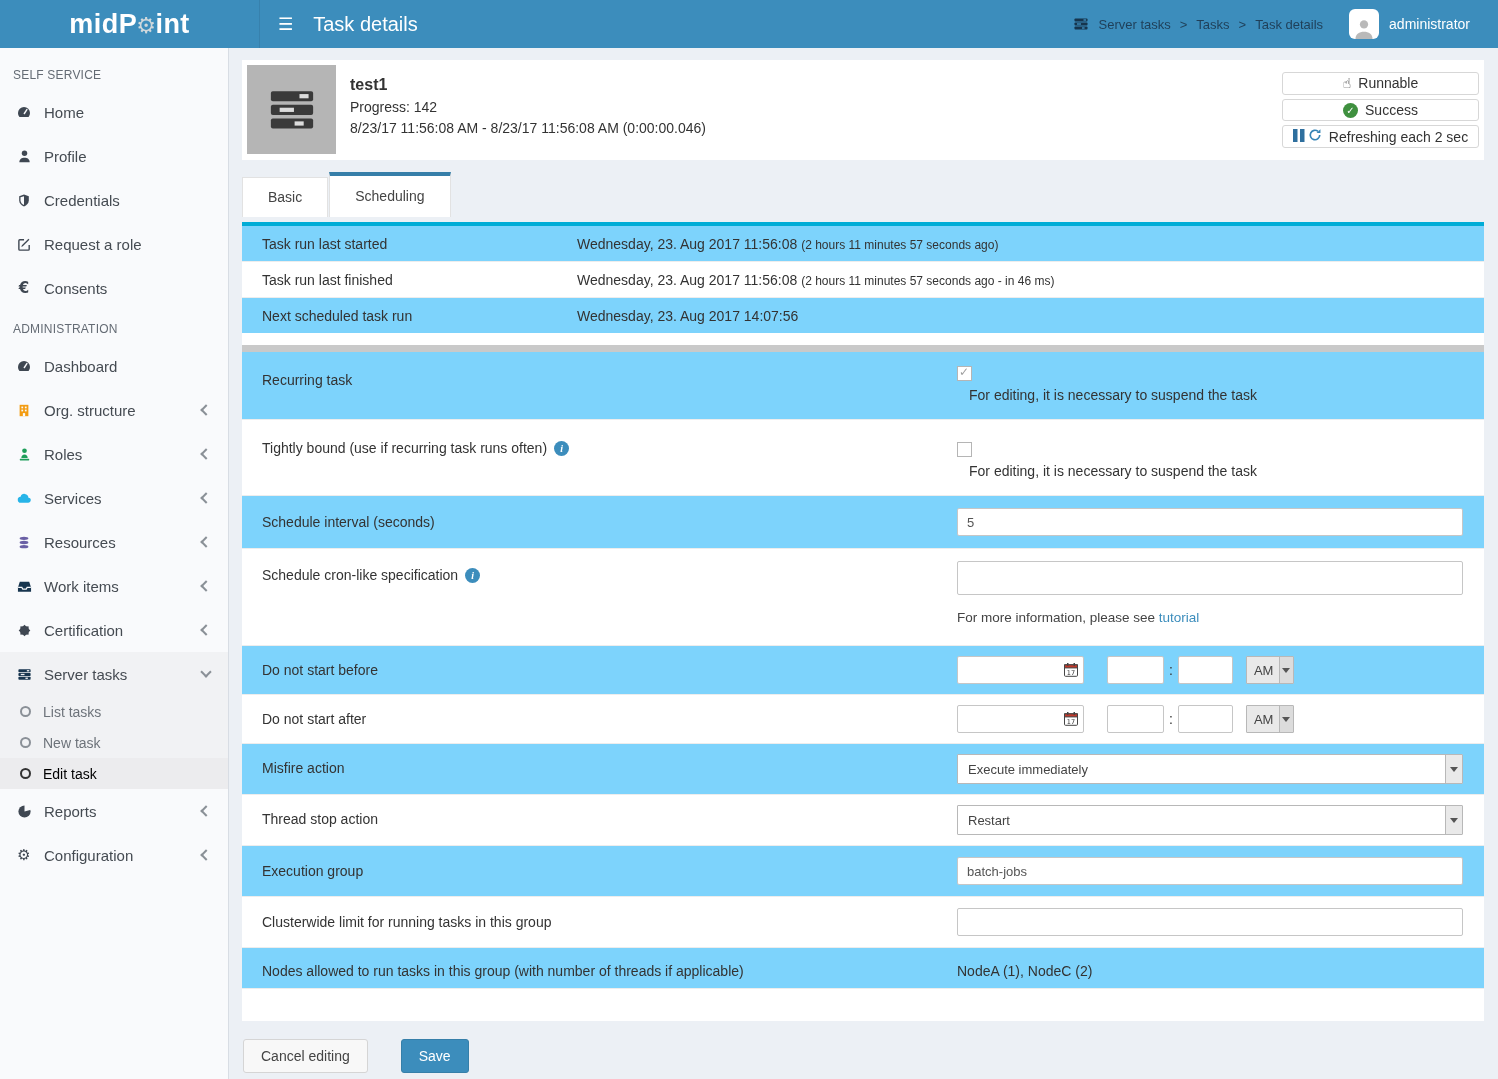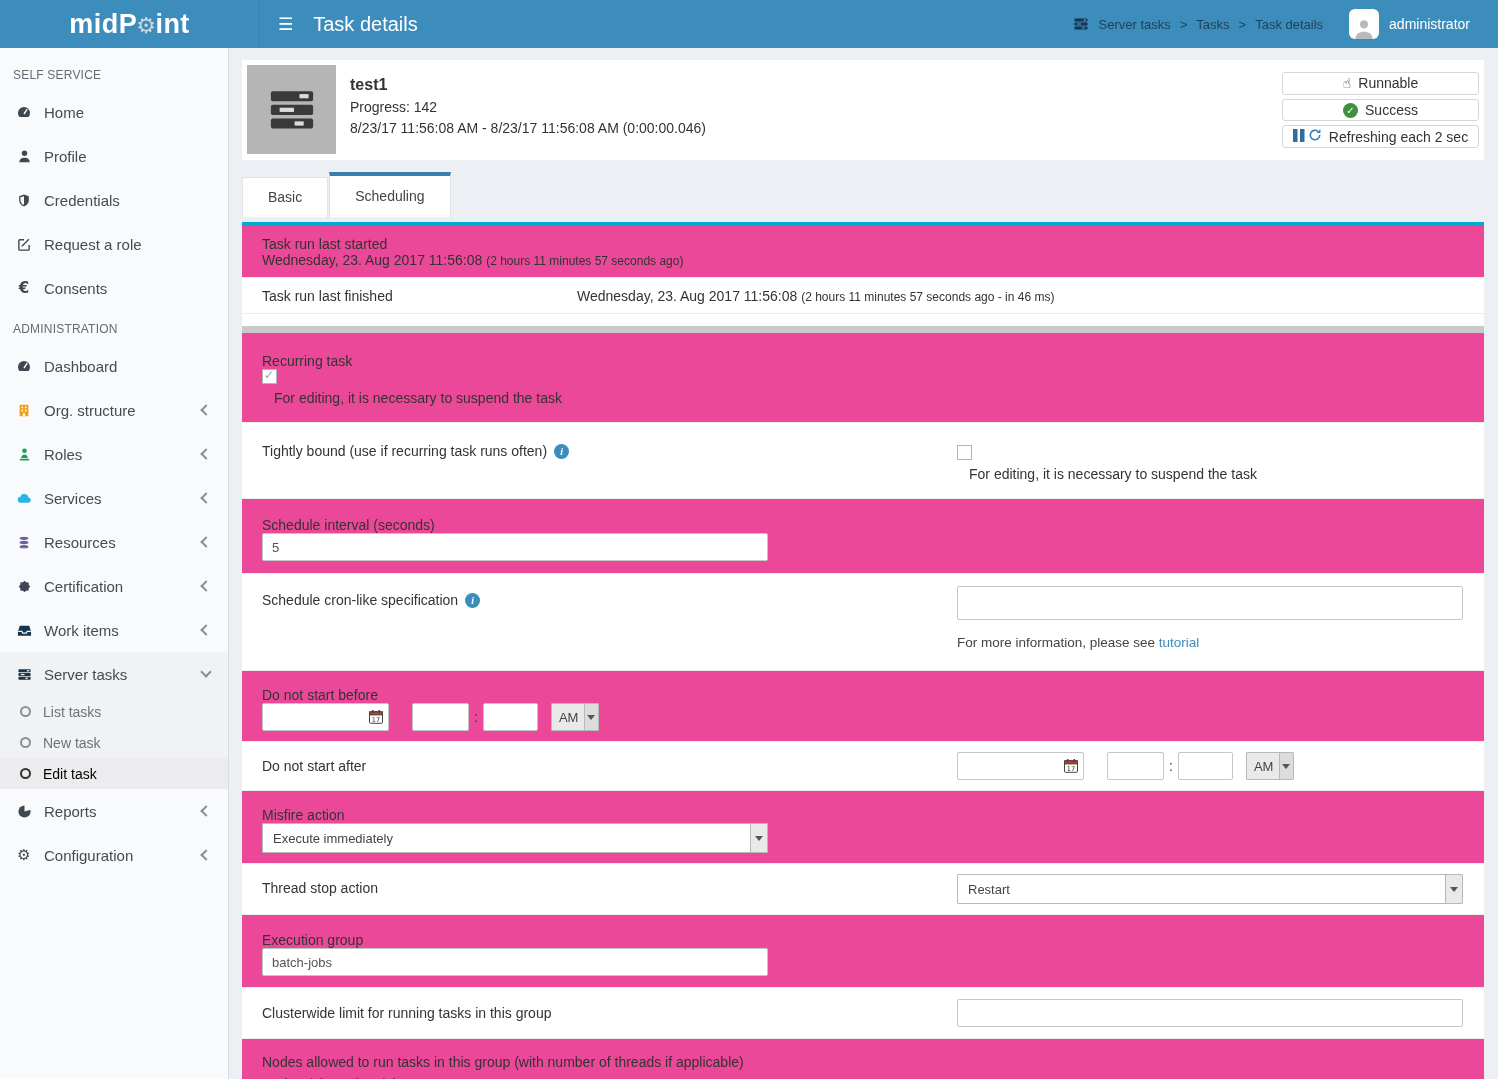--- a/index.html
+++ b/index.html
@@ -63,21 +63,21 @@
 
   
   .form-panel { margin-top:5px; border-top:4px solid #00acd6; background:#fff; padding-bottom:32px; }
   .irow { display:flex; padding:10px 20px 9px; font-size:14px; border-bottom:1px solid #ededed; }
   .irow .ilabel { width:315px; flex:none; }
   .small-note { font-size:12px; color:#333; }
   .divider { height:7px; background:#c9c9c9; margin-top:12px; }
   .frow { display:flex; padding:8px 20px; border-bottom:1px solid #ededed; align-items:flex-start; }
   .frow .flabel { width:695px; flex:none; padding-top:6px; display:flex; align-items:center; gap:7px; font-size:14px; }
   .frow .fcontrol { width:506px; flex:none; }
-  .bg { background:#ec4899;flex-direction:column; }
+  .bg { background:#7dd3fc; }
   .info-i { width:15px; height:15px; border-radius:50%; background:#3c8dbc; color:#fff; display:inline-flex; align-items:center; justify-content:center; font-size:10px; font-weight:bold; font-style:italic; font-family:"Liberation Serif",serif; cursor:pointer; flex:none; }
   .info-i::after { content:"i"; }
 
   .checkbox { width:15px; height:15px; border:1px solid #b5b5b5; background:#fff; display:inline-block; position:relative; cursor:pointer; }
   .checkbox.checked::after { content:"✓"; position:absolute; left:1px; top:-2px; font-size:12px; color:#9f9f9f; }
   .suspend-note { margin:3px 0 4px 12px; font-size:14px; }
 
   .tinput { width:100%; height:28px; border:1px solid #c6c6c6; border-radius:2px; padding:4px 9px; font-size:13px; color:#555; font-family:inherit; background:#fff; }
   .tinput.tall { height:34px; }
   .helper { margin-top:15px; font-size:13.5px; color:#444; }
@@ -245,37 +245,37 @@
           <svg width="14" height="15" viewBox="0 0 16 16" fill="currentColor">
             <ellipse cx="8" cy="3.2" rx="5" ry="1.9"></ellipse>
             <ellipse cx="8" cy="8" rx="5" ry="1.9"></ellipse>
             <ellipse cx="8" cy="12.8" rx="5" ry="1.9"></ellipse>
           </svg>
         </span>
       <span class="slabel">Resources</span>
       <span class="chev left"></span>
     </div>
     <div class="sitem">
-      <span class="sicon" style="color:#3f4752">
-          <svg width="15" height="15" viewBox="0 0 16 16" fill="currentColor">
-            <rect x="3.6" y="3.6" width="8.8" height="8.8"></rect>
-            <rect x="3.6" y="3.6" width="8.8" height="8.8" transform="rotate(45 8 8)"></rect>
-          </svg>
-        </span>
-      <span class="slabel">Certification</span>
-      <span class="chev left"></span>
-    </div>
-    <div class="sitem">
       <span class="sicon" style="color:#17354f">
           <svg width="15" height="15" viewBox="0 0 16 16">
             <path d="M3 3h10l2 6v4.5H1V9z" fill="currentColor"></path>
             <path d="M1.2 9h4l1 1.9h3.6l1-1.9h4" fill="none" stroke="#f9fafc" stroke-width="1.3"></path>
           </svg>
         </span>
       <span class="slabel">Work items</span>
+      <span class="chev left"></span>
+    </div>
+    <div class="sitem">
+      <span class="sicon" style="color:#3f4752">
+          <svg width="15" height="15" viewBox="0 0 16 16" fill="currentColor">
+            <rect x="3.6" y="3.6" width="8.8" height="8.8"></rect>
+            <rect x="3.6" y="3.6" width="8.8" height="8.8" transform="rotate(45 8 8)"></rect>
+          </svg>
+        </span>
+      <span class="slabel">Certification</span>
       <span class="chev left"></span>
     </div>
 
     <div class="stree">
       <div class="sitem">
         <span class="sicon" style="color:#17354f">
             <svg width="15" height="15" viewBox="0 0 16 16" fill="currentColor">
               <rect x="1.5" y="2.5" width="13" height="3" rx=".8"></rect>
               <rect x="1.5" y="6.5" width="13" height="3" rx=".8"></rect>
               <rect x="1.5" y="10.5" width="13" height="3" rx=".8"></rect>
@@ -373,20 +373,24 @@
 
       <div class="form-panel">
 
         <div class="irow bg">
           <span class="ilabel">Task run last started</span>
           <span><span>Wednesday, 23. Aug 2017 11:56:08</span> <span class="small-note">(2 hours 11 minutes 57 seconds ago)</span></span>
         </div>
         <div class="irow">
           <span class="ilabel">Task run last finished</span>
           <span><span>Wednesday, 23. Aug 2017 11:56:08</span> <span class="small-note">(2 hours 11 minutes 57 seconds ago - in 46 ms)</span></span>
+        </div>
+        <div class="irow bg" style="border-bottom:none;">
+          <span class="ilabel">Next scheduled task run</span>
+          <span><span>Wednesday, 23. Aug 2017 14:07:56</span></span>
         </div>
 
         <div class="divider"></div>
 
         <div class="frow bg" style="padding-top:14px;padding-bottom:12px;">
           <div class="flabel">
               <span>Recurring task</span>
             </div>
           <div class="fcontrol">
             <span class="checkbox checked"></span>

